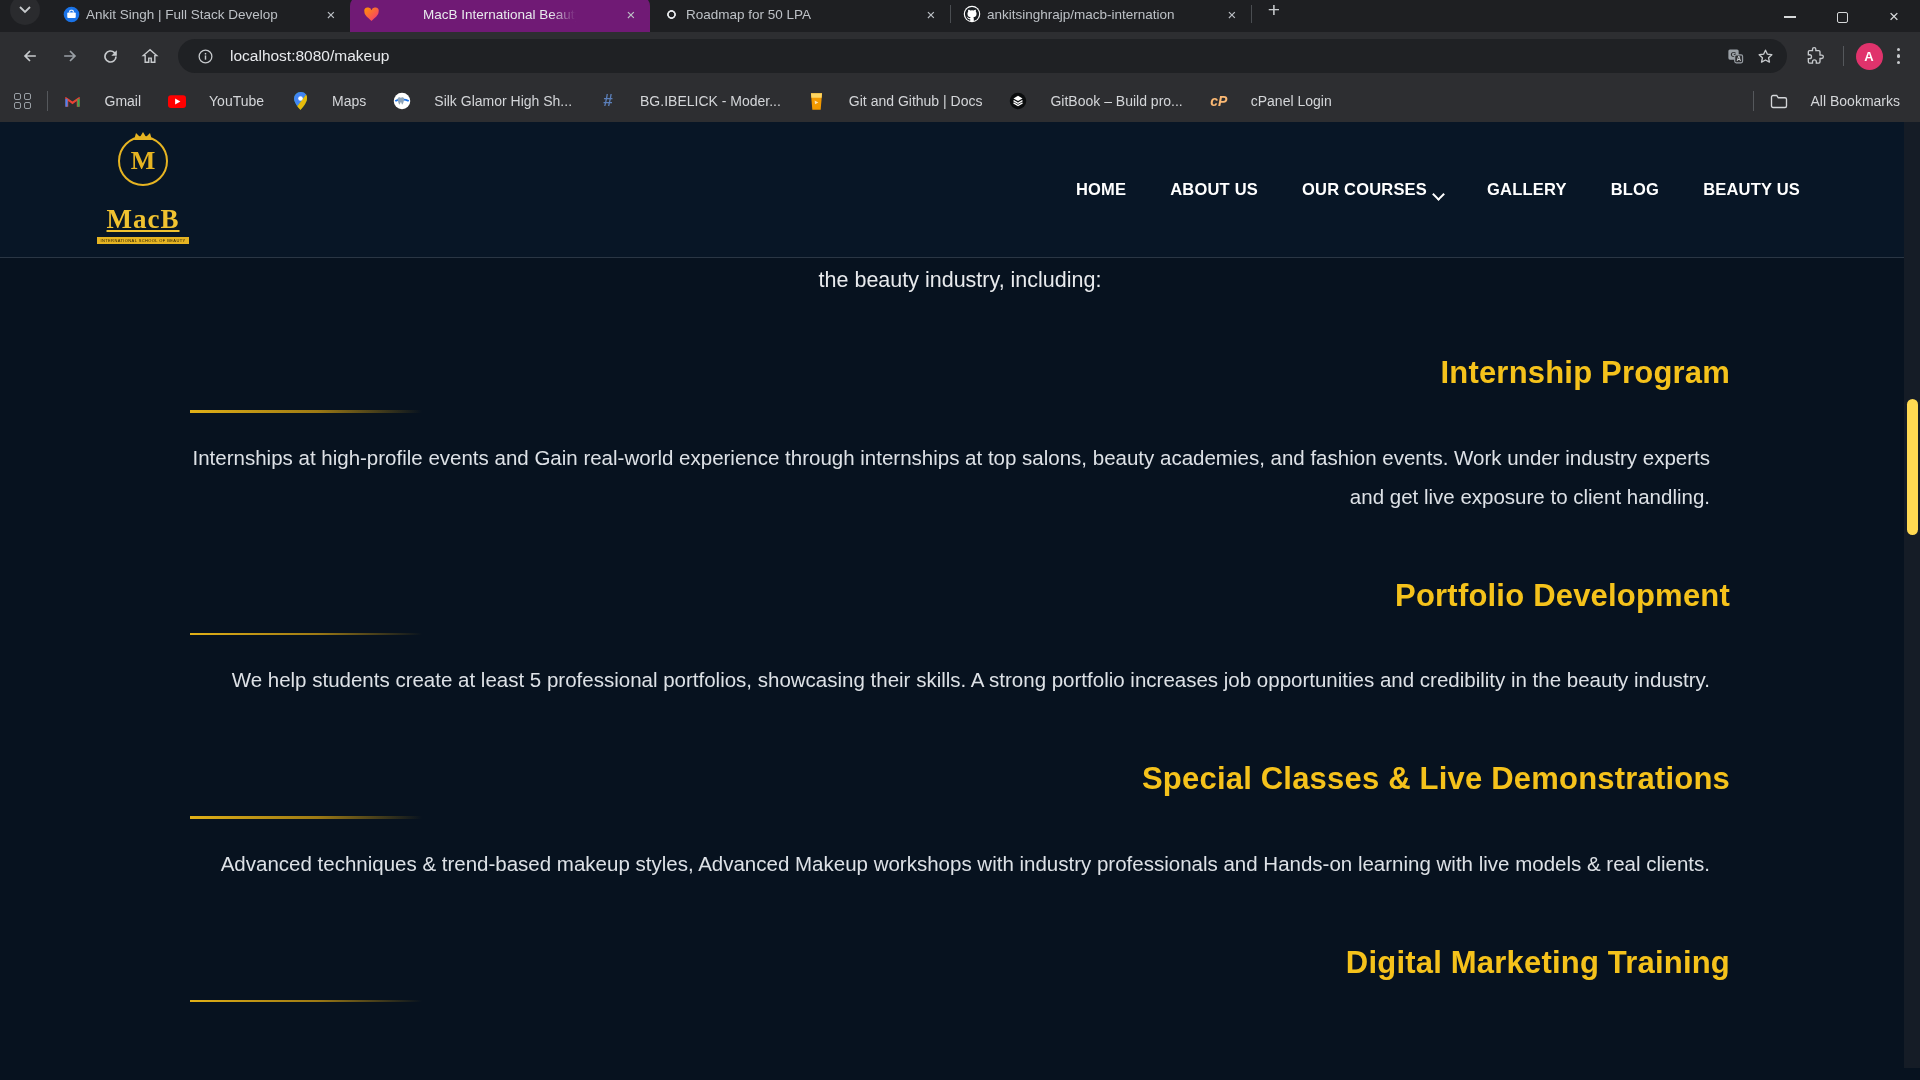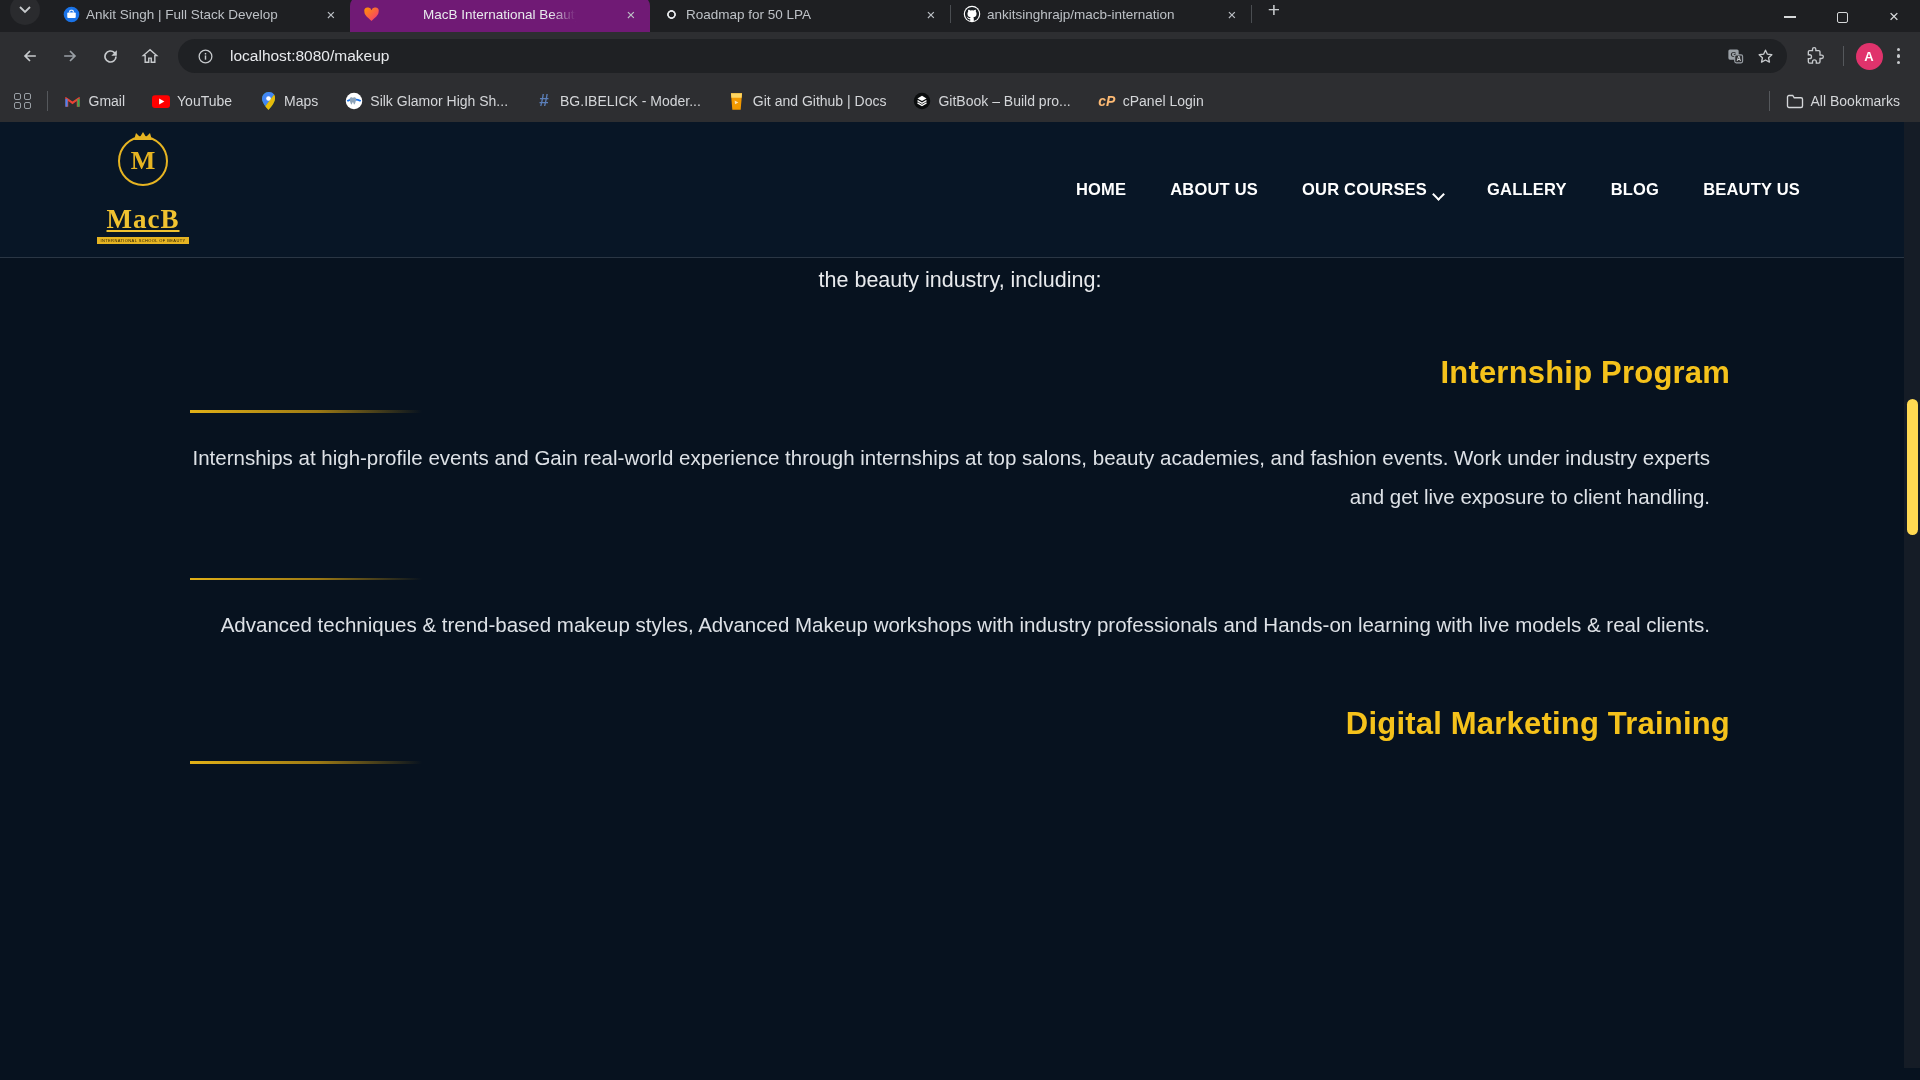--- a/index.html
+++ b/index.html
@@ -38,21 +38,21 @@
   .url-text { color:#e8eaed; font-size:15.5px; margin-left:10px; flex:1; }
   .omni-icon { width:30px; height:30px; display:flex; align-items:center; justify-content:center; }
   .tb-divider { width:1px; height:20px; background:#55585c; margin:0 8px; }
   .avatar { width:27px; height:27px; border-radius:50%; background:#e0336c; color:#fff; font-size:13px;
             font-weight:700; display:flex; align-items:center; justify-content:center; margin:0 4px; }
   .dots { display:flex; flex-direction:column; gap:3px; padding:0 10px; }
   .dots i { width:3.5px; height:3.5px; border-radius:50%; background:#c7cacd; }
 
   
   .bookmarks { height:42px; background:#2d2e31; display:flex; align-items:center; padding:0 14px; }
-  .bm-item { display:flex; align-items:center; gap:7px; color:#d4d6d9; font-size:14px;
+  .bm-item { display:flex; align-items:center; gap:23px; color:#d4d6d9; font-size:14px;
              margin-right:27px; white-space:nowrap; }
   .bm-icon { width:18px; height:18px; display:flex; align-items:center; justify-content:center; flex:none; }
   .bm-divider { width:1px; height:20px; background:#55585c; margin-right:16px; }
   .bm-right { margin-left:auto; display:flex; align-items:center; }
   .apps-grid { display:grid; grid-template-columns:7px 7px; grid-template-rows:7px 7px; gap:2.5px; }
   .apps-grid i { background:transparent; border:1.6px solid #9aa0a6; border-radius:2px; }
 
   
   .site { height:946px; background:#07121f; position:relative; overflow:hidden; }
   .siteheader { height:136px; background:#081626; display:flex; align-items:center;
@@ -374,22 +374,28 @@
       
     </div>
     <div class="intro">the beauty industry, including:</div>
 
     <div class="section">
       <h2>Internship Program</h2>
       <div class="gold-line"></div>
       <p>Internships at high-profile events and Gain real-world experience through internships at top salons, beauty academies, and fashion events. Work under industry experts and get live exposure to client handling.</p>
     </div>
 
-
     <div class="section">
+      <h2>Portfolio Development</h2>
+      <div class="gold-line"></div>
+      <p>We help students create at least 5 professional portfolios, showcasing their skills. A strong portfolio increases job opportunities and credibility in the beauty industry.</p>
+    </div>
+
+    <div class="section">
+      <h2>Special Classes &amp; Live Demonstrations</h2>
       <div class="gold-line"></div>
       <p>Advanced techniques &amp; trend-based makeup styles, Advanced Makeup workshops with industry professionals and Hands-on learning with live models &amp; real clients.</p>
     </div>
 
     <div class="section">
       <h2>Digital Marketing Training</h2>
       <div class="gold-line"></div>
     </div>
   </div>
 

